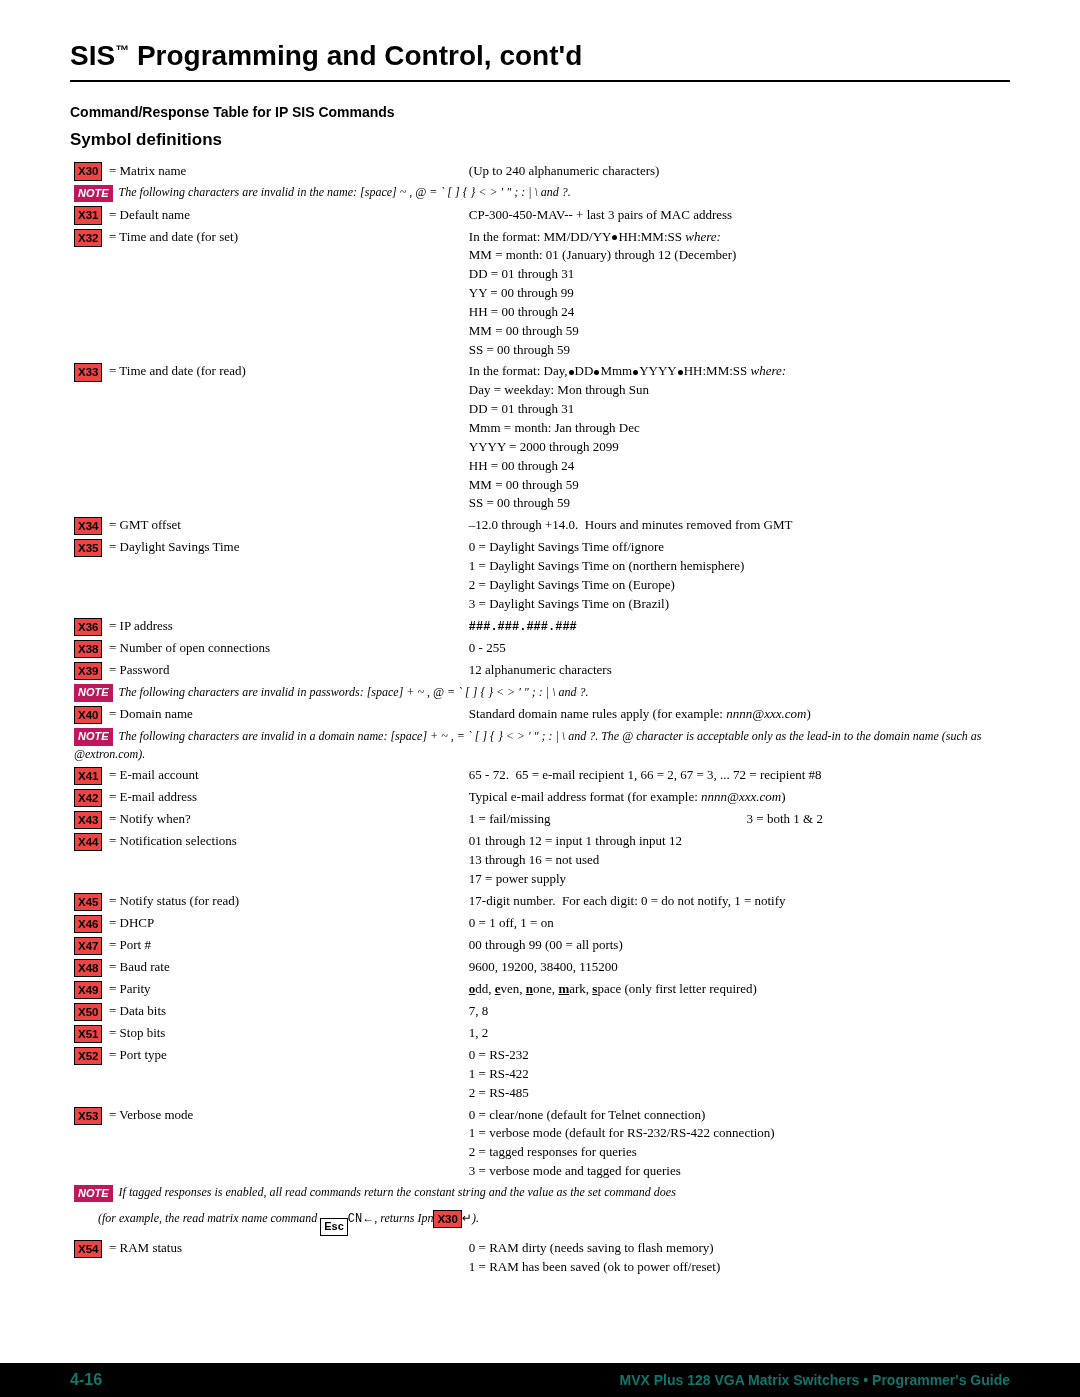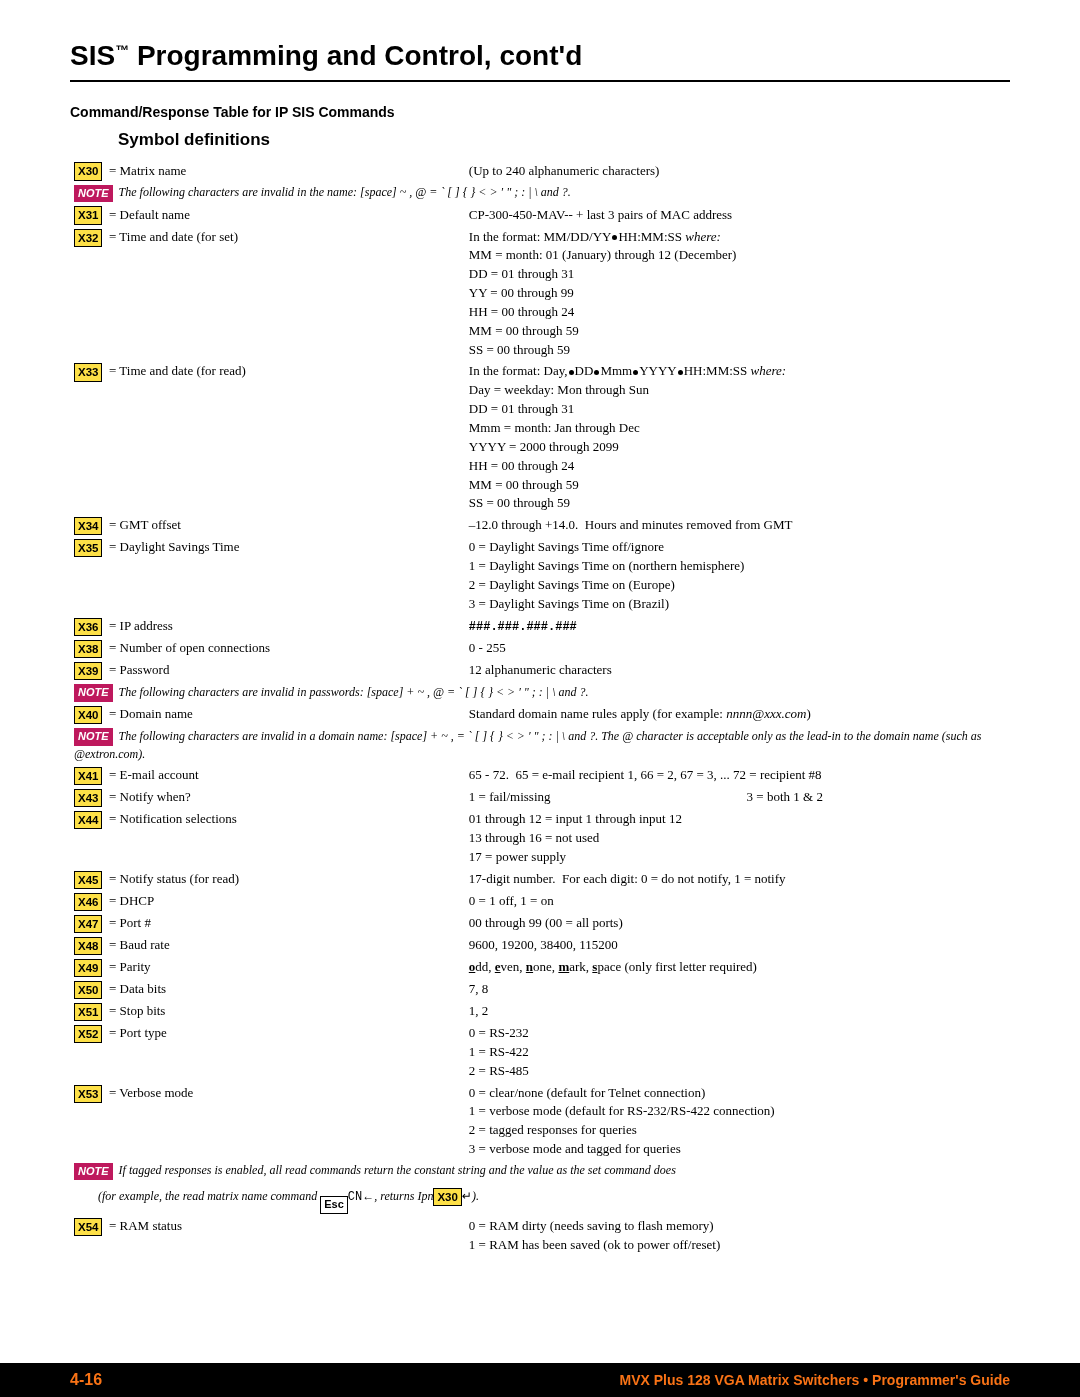--- a/index.html
+++ b/index.html
@@ -34,21 +34,20 @@
       font-size: 14px;
       font-weight: bold;
       font-family: Arial, sans-serif;
       margin-bottom: 10px;
     }
     .subsection-title {
       font-size: 17px;
       font-weight: bold;
       font-family: Arial, sans-serif;
       margin-bottom: 10px;
-      margin-left: 48px;
     }
     .content-table {
       width: 100%;
       border-collapse: collapse;
       margin-bottom: 2px;
     }
     .content-table td {
       vertical-align: top;
       padding: 1.5px 4px;
       font-size: 13px;
@@ -60,21 +59,21 @@
     .right-col {
       width: 58%;
     }
     .code-box {
       display: inline-block;
       border: 1.5px solid #000;
       padding: 0px 3px;
       font-family: Arial, sans-serif;
       font-size: 11.5px;
       font-weight: bold;
-      background: #fde047;
+      background: #ef4444;
       line-height: 1.4;
       vertical-align: middle;
     }
     .note-box {
       display: inline-block;
       background: #be185d;
       color: #fff;
       font-family: Arial, sans-serif;
       font-size: 11px;
       font-weight: bold;
@@ -93,21 +92,21 @@
       font-size: 12px;
     }
     .bold { font-weight: bold; }
     .italic { font-style: italic; }
     .footer-bar {
       position: absolute;
       bottom: 0;
       left: 0;
       right: 0;
       background: #000;
-      color: #f97316;
+      color: #0f766e;
       font-family: Arial, sans-serif;
       font-size: 14px;
       font-weight: bold;
       padding: 8px 70px;
       display: flex;
       align-items: center;
     }
     .footer-left {
       font-size: 16px;
       font-weight: bold;
@@ -298,20 +297,29 @@
       <tr>
         <td class="left-col">
           <span class="code-box">X41</span>
           &nbsp;= E-mail account
         </td>
         <td class="right-col">
           65 - 72.&nbsp; 65 = e-mail recipient 1, 66 = 2, 67 = 3, ... 72 = recipient #8
         </td>
       </tr>
 
+      <tr>
+        <td class="left-col">
+          <span class="code-box">X42</span>
+          &nbsp;= E-mail address
+        </td>
+        <td class="right-col">
+          Typical e-mail address format (for example: <span class="italic">nnnn@xxx.com</span>)
+        </td>
+      </tr>
 
       <tr>
         <td class="left-col">
           <span class="code-box">X43</span>
           &nbsp;= Notify when?
         </td>
         <td class="right-col">
           <table style="border-collapse:collapse; width:100%;">
             <tbody>
             <tr>

